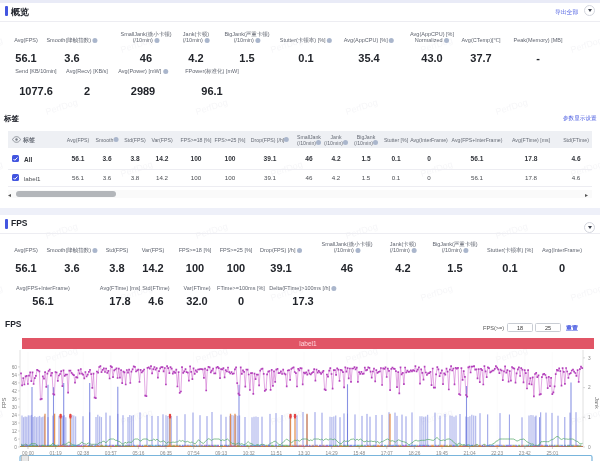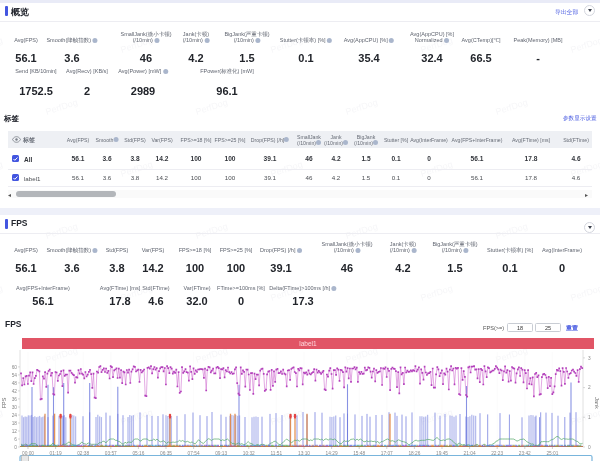--- a/index.html
+++ b/index.html
@@ -113,53 +113,53 @@
     <div class="ml">
       <span>Avg(AppCPU) [%] <span class="i"></span></span>
     </div>
     <div class="mv">35.4</div>
   </div>
 <div class="m g1" style="left:432px;top:28px">
     <div class="ml">
       <span>Avg(AppCPU) [%]</span>
       <span>Normalized <span class="i"></span></span>
     </div>
-    <div class="mv">32.4</div>
+    <div class="mv">43.0</div>
   </div>
 <div class="m g1" style="left:481px;top:28px">
     <div class="ml">
       <span>Avg(CTemp)[℃]</span>
     </div>
-    <div class="mv">66.5</div>
+    <div class="mv">37.7</div>
   </div>
 <div class="m g1" style="left:538px;top:28px">
     <div class="ml">
       <span>Peak(Memory) [MB]</span>
     </div>
     <div class="mv">-</div>
   </div>
 <div class="m g2" style="left:36px;top:60px">
     <div class="ml">
       <span>Send [KB/10min]</span>
     </div>
-    <div class="mv">1752.5</div>
+    <div class="mv">1077.6</div>
   </div>
 <div class="m g2" style="left:87px;top:60px">
     <div class="ml">
       <span>Avg(Recv) [KB/s]</span>
     </div>
     <div class="mv">2</div>
   </div>
 <div class="m g2" style="left:143px;top:60px">
     <div class="ml">
       <span>Avg(Power) [mW] <span class="i"></span></span>
     </div>
     <div class="mv">2989</div>
   </div>
-<div class="m g2" style="left:227px;top:60px">
+<div class="m g2" style="left:212px;top:60px">
     <div class="ml">
       <span>FPower(标准化) [mW]</span>
     </div>
     <div class="mv">96.1</div>
   </div>
 
 <div class="sechead" style="left:4px;top:114px;font-size:7.5px">标签</div>
 <div class="bluelink" style="left:563px;top:115px;font-size:5.6px">参数显示设置</div>
 <div style="position:absolute;left:8px;top:131px;width:584px;height:17px;background:#eef0f4"></div>
 <svg width="9" height="7" viewBox="0 0 9 7" style="position:absolute;left:12px;top:136px">

